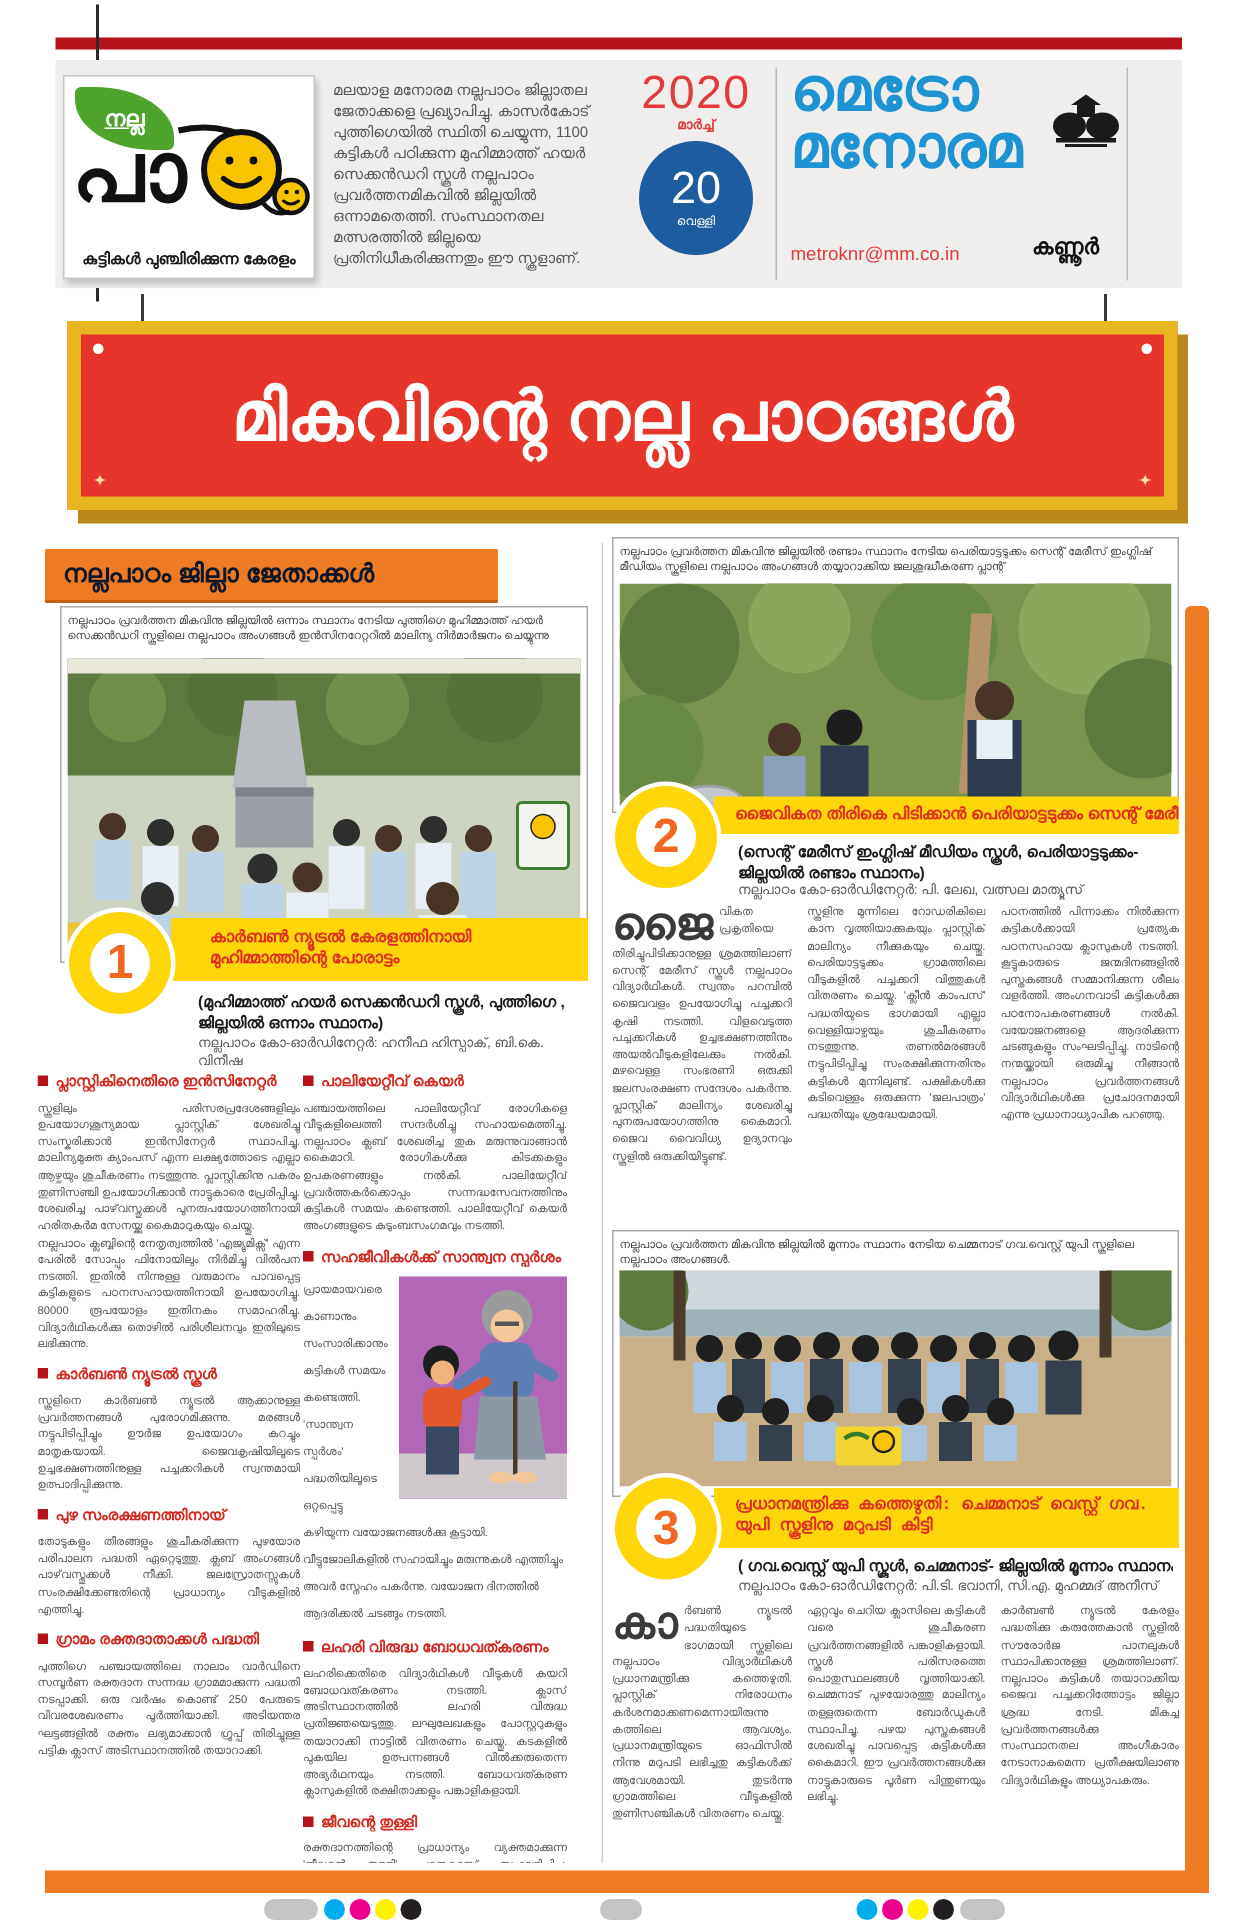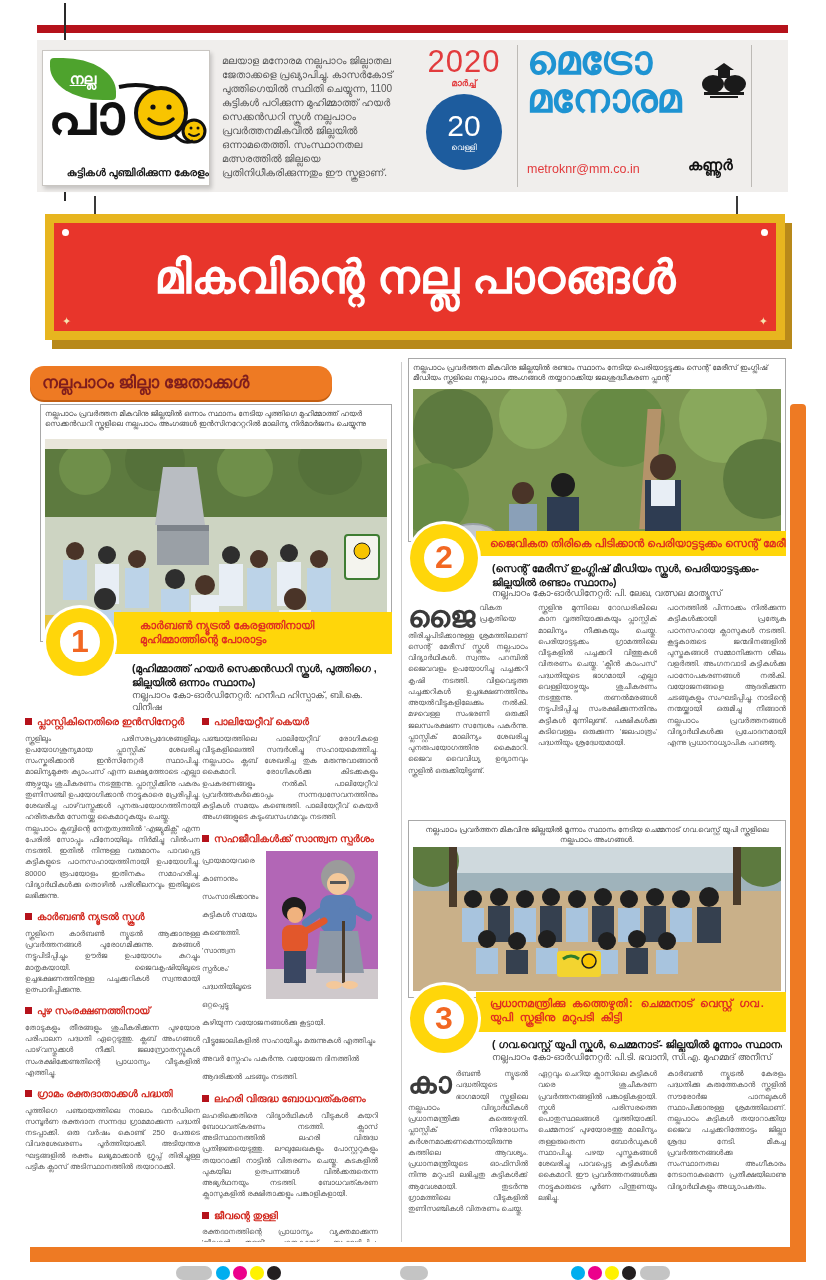--- a/index.html
+++ b/index.html
@@ -18,21 +18,21 @@
   .hdr-div { width:1px; background:#bdbab6; top:45px; height:142px; }
 
   .logo-box { left:42px; top:50px; width:168px; height:136px; background:#fff;
     border:1px solid #c9c6c2; box-shadow:2px 3px 4px rgba(0,0,0,.18); overflow:hidden; }
   .logo-leaf { position:absolute; left:7px; top:7px; width:66px; height:42px;
     background:#4ea32d; border-radius:4px 80% 4px 80%; color:#fff; font-weight:bold;
     font-size:15px; display:flex; align-items:center; justify-content:center;text-decoration:underline; }
   .logo-big { position:absolute; left:5px; top:36px; font-size:56px; font-weight:900;
     color:#111; letter-spacing:-2px; line-height:1; }
   .logo-smiley { position:absolute; left:72px; top:28px; }
-  .logo-tagline { position:absolute; left:0; bottom:6px; width:100%; text-align:right;
+  .logo-tagline { position:absolute; left:0; bottom:6px; width:100%; text-align:center;
     font-size:10.5px; font-weight:bold; color:#1a1a1a; }
 
   .intro { left:222px; top:54px; width:182px; height:130px; font-size:10px;
     line-height:1.4; color:#555; overflow:hidden; }
 
   .datebox { left:416px; top:46px; width:96px; text-align:center; }
   .date-year { font-size:31px; color:#e23b3d; letter-spacing:1px; line-height:1; }
   .date-month { font-size:9px; color:#e23b3d; font-weight:bold; margin-top:1px; }
   .date-circle { width:76px; height:76px; margin:5px auto 0; background:#1d5c9e;
     border-radius:50%; color:#fff; display:flex; flex-direction:column;
@@ -51,21 +51,21 @@
   .sign { left:45px; top:214px; width:740px; height:126px; background:#e8352b;
     border:9px solid #e7b51f; box-shadow:7px 9px 0 #b8891a;
     display:flex; align-items:center; justify-content:center; overflow:hidden; }
   .sign-title { color:#fff; font-weight:bold; font-size:46px; white-space:nowrap; }
   .sign-dot { position:absolute; width:7px; height:7px; background:#fff; border-radius:50%; top:6px; }
   .sign-star { position:absolute; bottom:4px; color:#f6e3b0; font-size:11px; line-height:1; }
 
   
   .mid-div { left:401px; top:362px; width:1px; height:880px; background:#ccc; }
   .section-header { left:30px; top:366px; width:302px; height:34px; background:#ee7a23;
-    border-radius:14px; color:#7f1d1d; font-weight:bold; font-size:17px; line-height:34px;
+    border-radius:1px; color:#0f172a; font-weight:bold; font-size:17px; line-height:34px;
     padding-left:12px; box-shadow:0 2px 0 #c45f12; overflow:hidden; white-space:nowrap; }
 
   .photo-box { background:#fff; border:1px solid #a8a8a8; padding:4px; overflow:hidden; }
   .photo-cap { font-size:7.5px; color:#444; line-height:1.35; margin-bottom:2px; overflow:hidden; }
   .photo-art { width:100%; display:block; }
 
   .badge { border-radius:50%; background:#ffd60a; box-shadow:0 0 0 3px #fff;
     display:flex; align-items:center; justify-content:center; z-index:5; }
   .badge-inner { width:60%; height:60%; background:#fff; border-radius:50%;
     display:flex; align-items:center; justify-content:center;
@@ -309,21 +309,21 @@
     </div>
     <div class="col" style="width:119px;">
       <p class="body-txt">സ്കൂളിനു മുന്നിലെ റോഡരികിലെ കാന വൃത്തിയാക്കുകയും പ്ലാസ്റ്റിക് മാലിന്യം നീക്കുകയും ചെയ്തു. പെരിയാട്ടടുക്കം ഗ്രാമത്തിലെ വീടുകളിൽ പച്ചക്കറി വിത്തുകൾ വിതരണം ചെയ്തു. 'ക്ലീൻ കാംപസ്' പദ്ധതിയുടെ ഭാഗമായി എല്ലാ വെള്ളിയാഴ്ചയും ശുചീകരണം നടത്തുന്നു. തണൽമരങ്ങൾ നട്ടുപിടിപ്പിച്ചു സംരക്ഷിക്കുന്നതിനും കുട്ടികൾ മുന്നിലുണ്ട്. പക്ഷികൾക്കു കുടിവെള്ളം ഒരുക്കുന്ന 'ജലപാത്രം' പദ്ധതിയും ശ്രദ്ധേയമായി.</p>
     </div>
     <div class="col" style="width:119px;">
       <p class="body-txt">പഠനത്തിൽ പിന്നാക്കം നിൽക്കുന്ന കുട്ടികൾക്കായി പ്രത്യേക പഠനസഹായ ക്ലാസുകൾ നടത്തി. കൂട്ടുകാരുടെ ജന്മദിനങ്ങളിൽ പുസ്തകങ്ങൾ സമ്മാനിക്കുന്ന ശീലം വളർത്തി. അംഗനവാടി കുട്ടികൾക്കു പഠനോപകരണങ്ങൾ നൽകി. വയോജനങ്ങളെ ആദരിക്കുന്ന ചടങ്ങുകളും സംഘടിപ്പിച്ചു. നാടിന്റെ നന്മയ്ക്കായി ഒരുമിച്ചു നീങ്ങാൻ നല്ലപാഠം പ്രവർത്തനങ്ങൾ വിദ്യാർഥികൾക്കു പ്രചോദനമായി എന്നു പ്രധാനാധ്യാപിക പറഞ്ഞു.</p>
     </div>
   </div>
 
   <div class="abs photo-box" style="left:408px; top:820px; width:378px; height:178px;">
-    <div class="photo-cap" style="height:20px;text-align:center;">നല്ലപാഠം പ്രവർത്തന മികവിനു ജില്ലയിൽ മൂന്നാം സ്ഥാനം നേടിയ ചെമ്മനാട് ഗവ.വെസ്റ്റ് യുപി സ്കൂളിലെ നല്ലപാഠം അംഗങ്ങൾ.</div>
+    <div class="photo-cap" style="height:20px;">നല്ലപാഠം പ്രവർത്തന മികവിനു ജില്ലയിൽ മൂന്നാം സ്ഥാനം നേടിയ ചെമ്മനാട് ഗവ.വെസ്റ്റ് യുപി സ്കൂളിലെ നല്ലപാഠം അംഗങ്ങൾ.</div>
     <svg class="photo-art" width="368" height="144" viewBox="0 0 368 144" preserveAspectRatio="none">
       <rect width="368" height="144" fill="#c9b089"></rect>
       <rect width="368" height="44" fill="#cfd9dd"></rect>
       <rect y="26" width="368" height="18" fill="#9fb3bb"></rect>
       <circle cx="20" cy="14" r="26" fill="#5d7a3f"></circle>
         <circle cx="350" cy="12" r="28" fill="#5d7a3f"></circle>
       <rect x="36" y="0" width="8" height="60" fill="#4a3b2a"></rect>
         <rect x="320" y="0" width="8" height="58" fill="#4a3b2a"></rect>
       <g>
         <circle cx="60" cy="52" r="9" fill="#1f1f1f"></circle>

